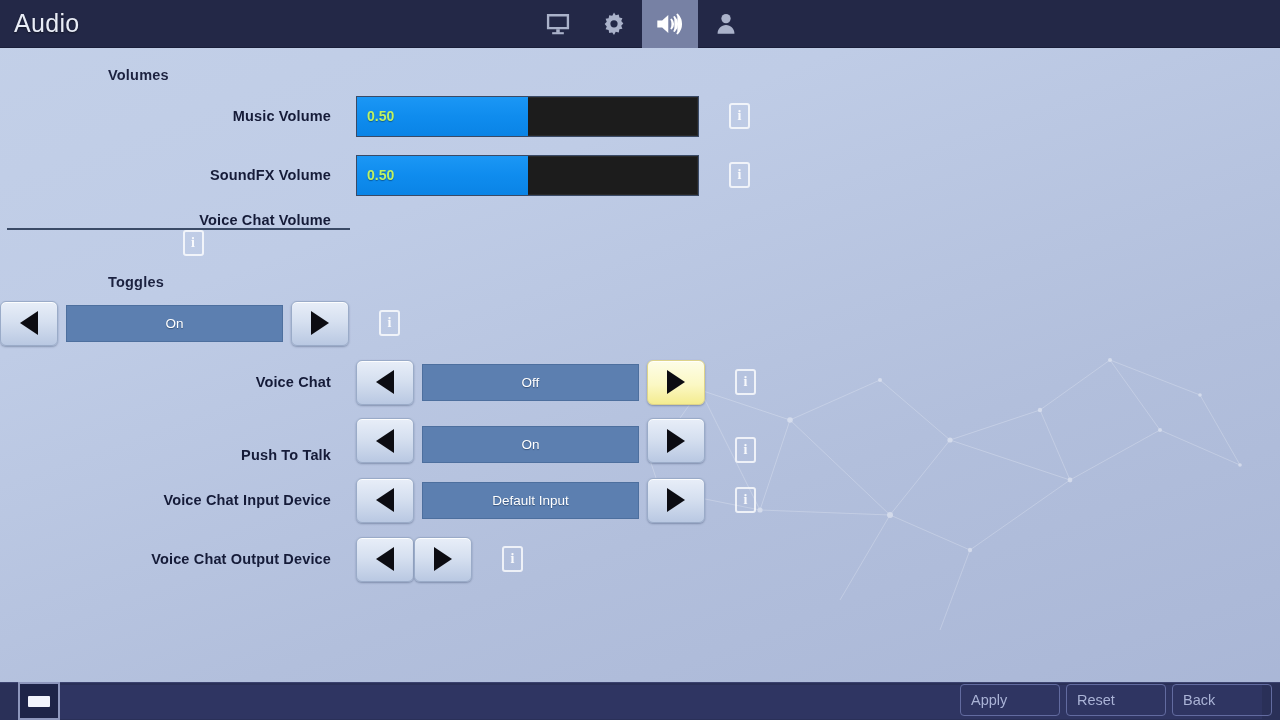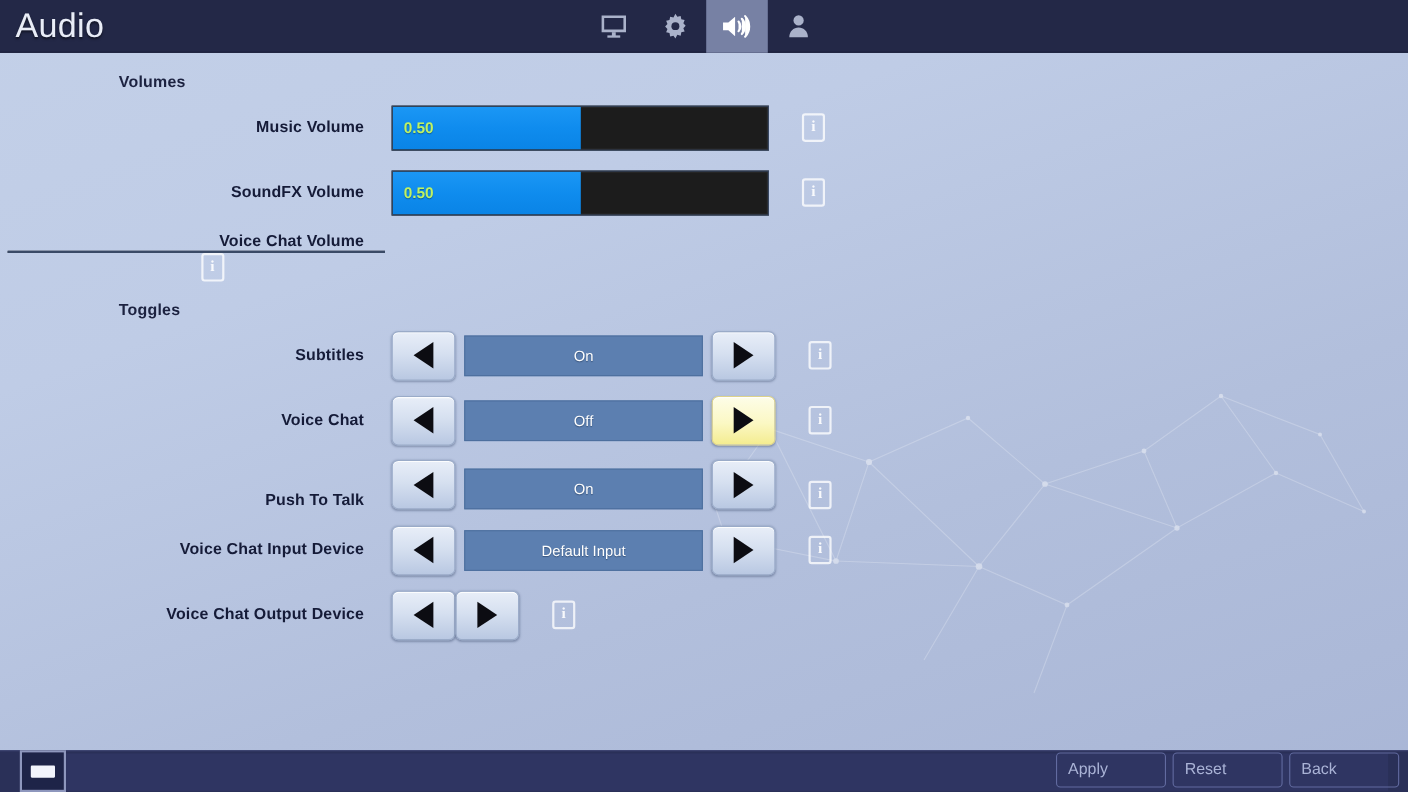--- a/index.html
+++ b/index.html
@@ -38,21 +38,21 @@
     left: 0; top: 0;
     width: 1280px;
     height: 48px;
     background: #232847;
     border-bottom: 1px solid #1a1f3a;
     display: flex;
     align-items: center;
   }
   .header-title {
     color: #e9edf7;
-    font-size: 31px;
+    font-size: 25px;
     font-weight: 400;
     letter-spacing: 0.3px;
     margin-left: 14px;
     text-shadow: 0 1px 2px rgba(0,0,0,0.5);
   }
   .header-tabs {
     position: absolute;
     left: 530px;
     top: 0;
     height: 48px;
@@ -359,21 +359,20 @@
             <div class="slider-value">1.00</div>
           </div>
           <div class="info-icon">i</div>
         </div>
       </div>
 
     <div class="section-title" style="top:226px;">Toggles</div>
 
     <div id="toggle-rows">
         <div class="row" style="top: 253px;">
-          <div class="row-label">Subtitles</div>
           <div class="arrow-btn">
             <span class="tri left"></span>
           </div>
           <div class="toggle-value">On</div>
           <div class="arrow-btn">
             <span class="tri right"></span>
           </div>
           <div class="info-icon">i</div>
         </div>
         <div class="row" style="top: 312px;">

